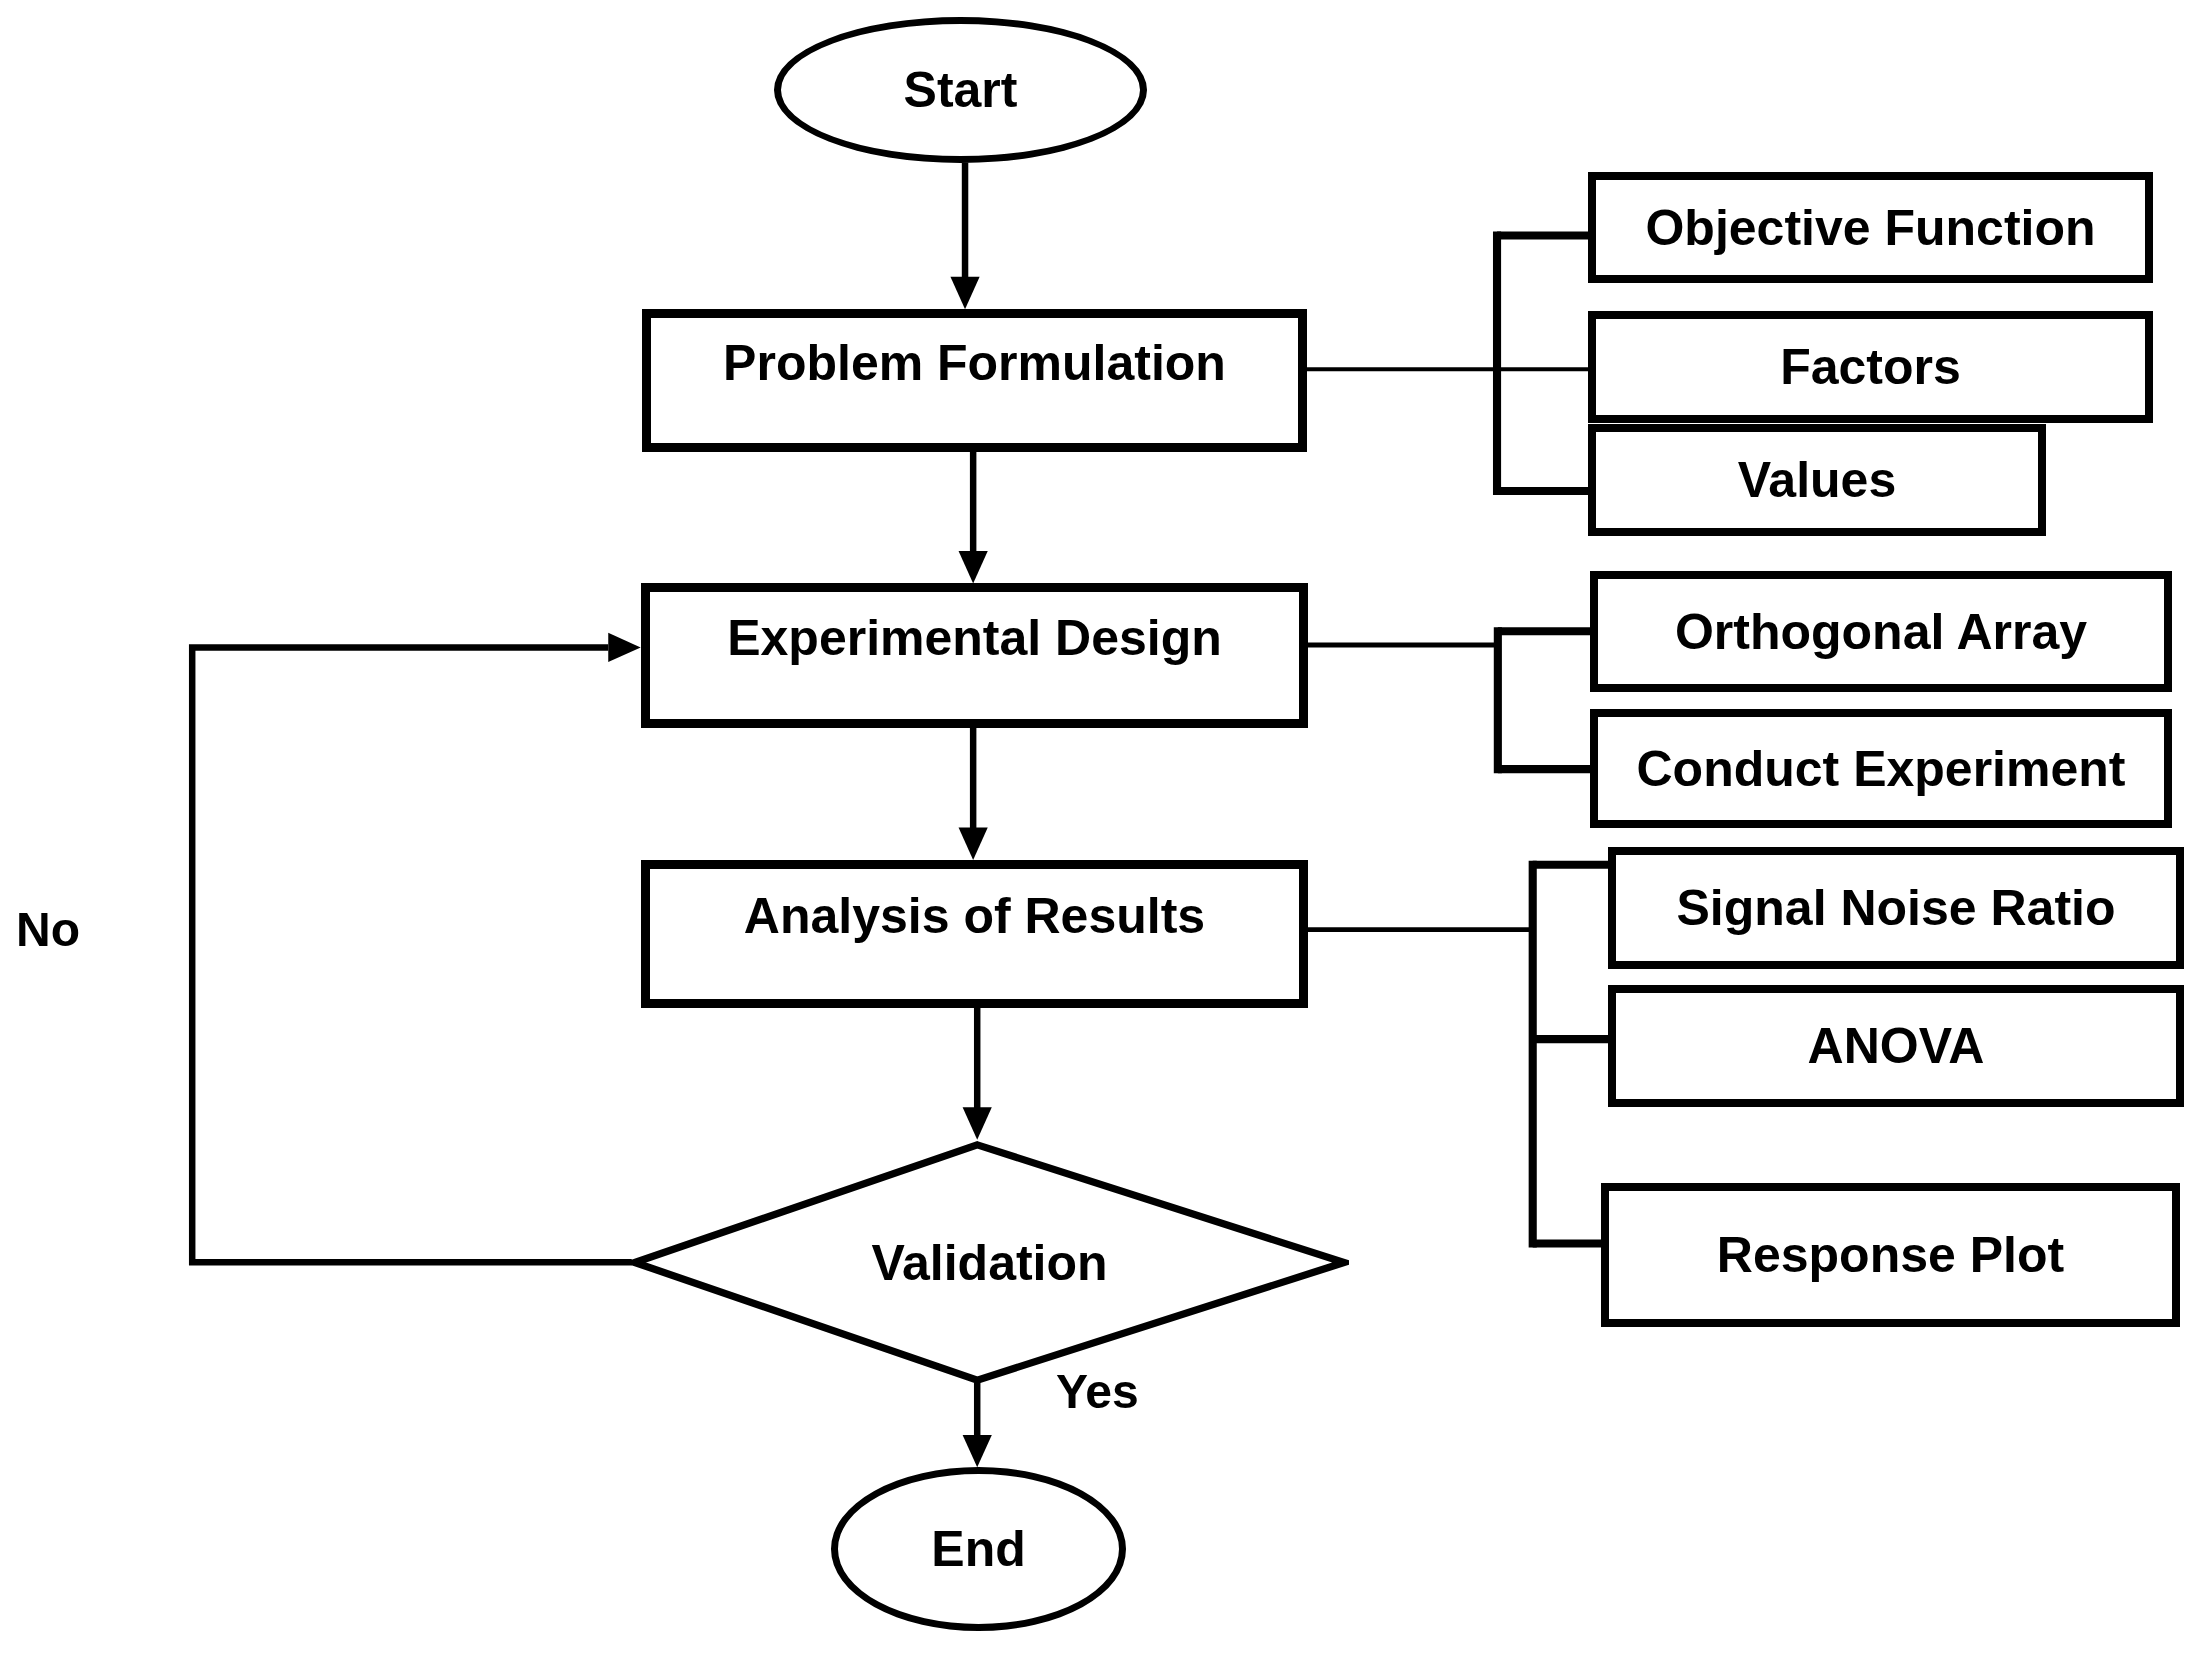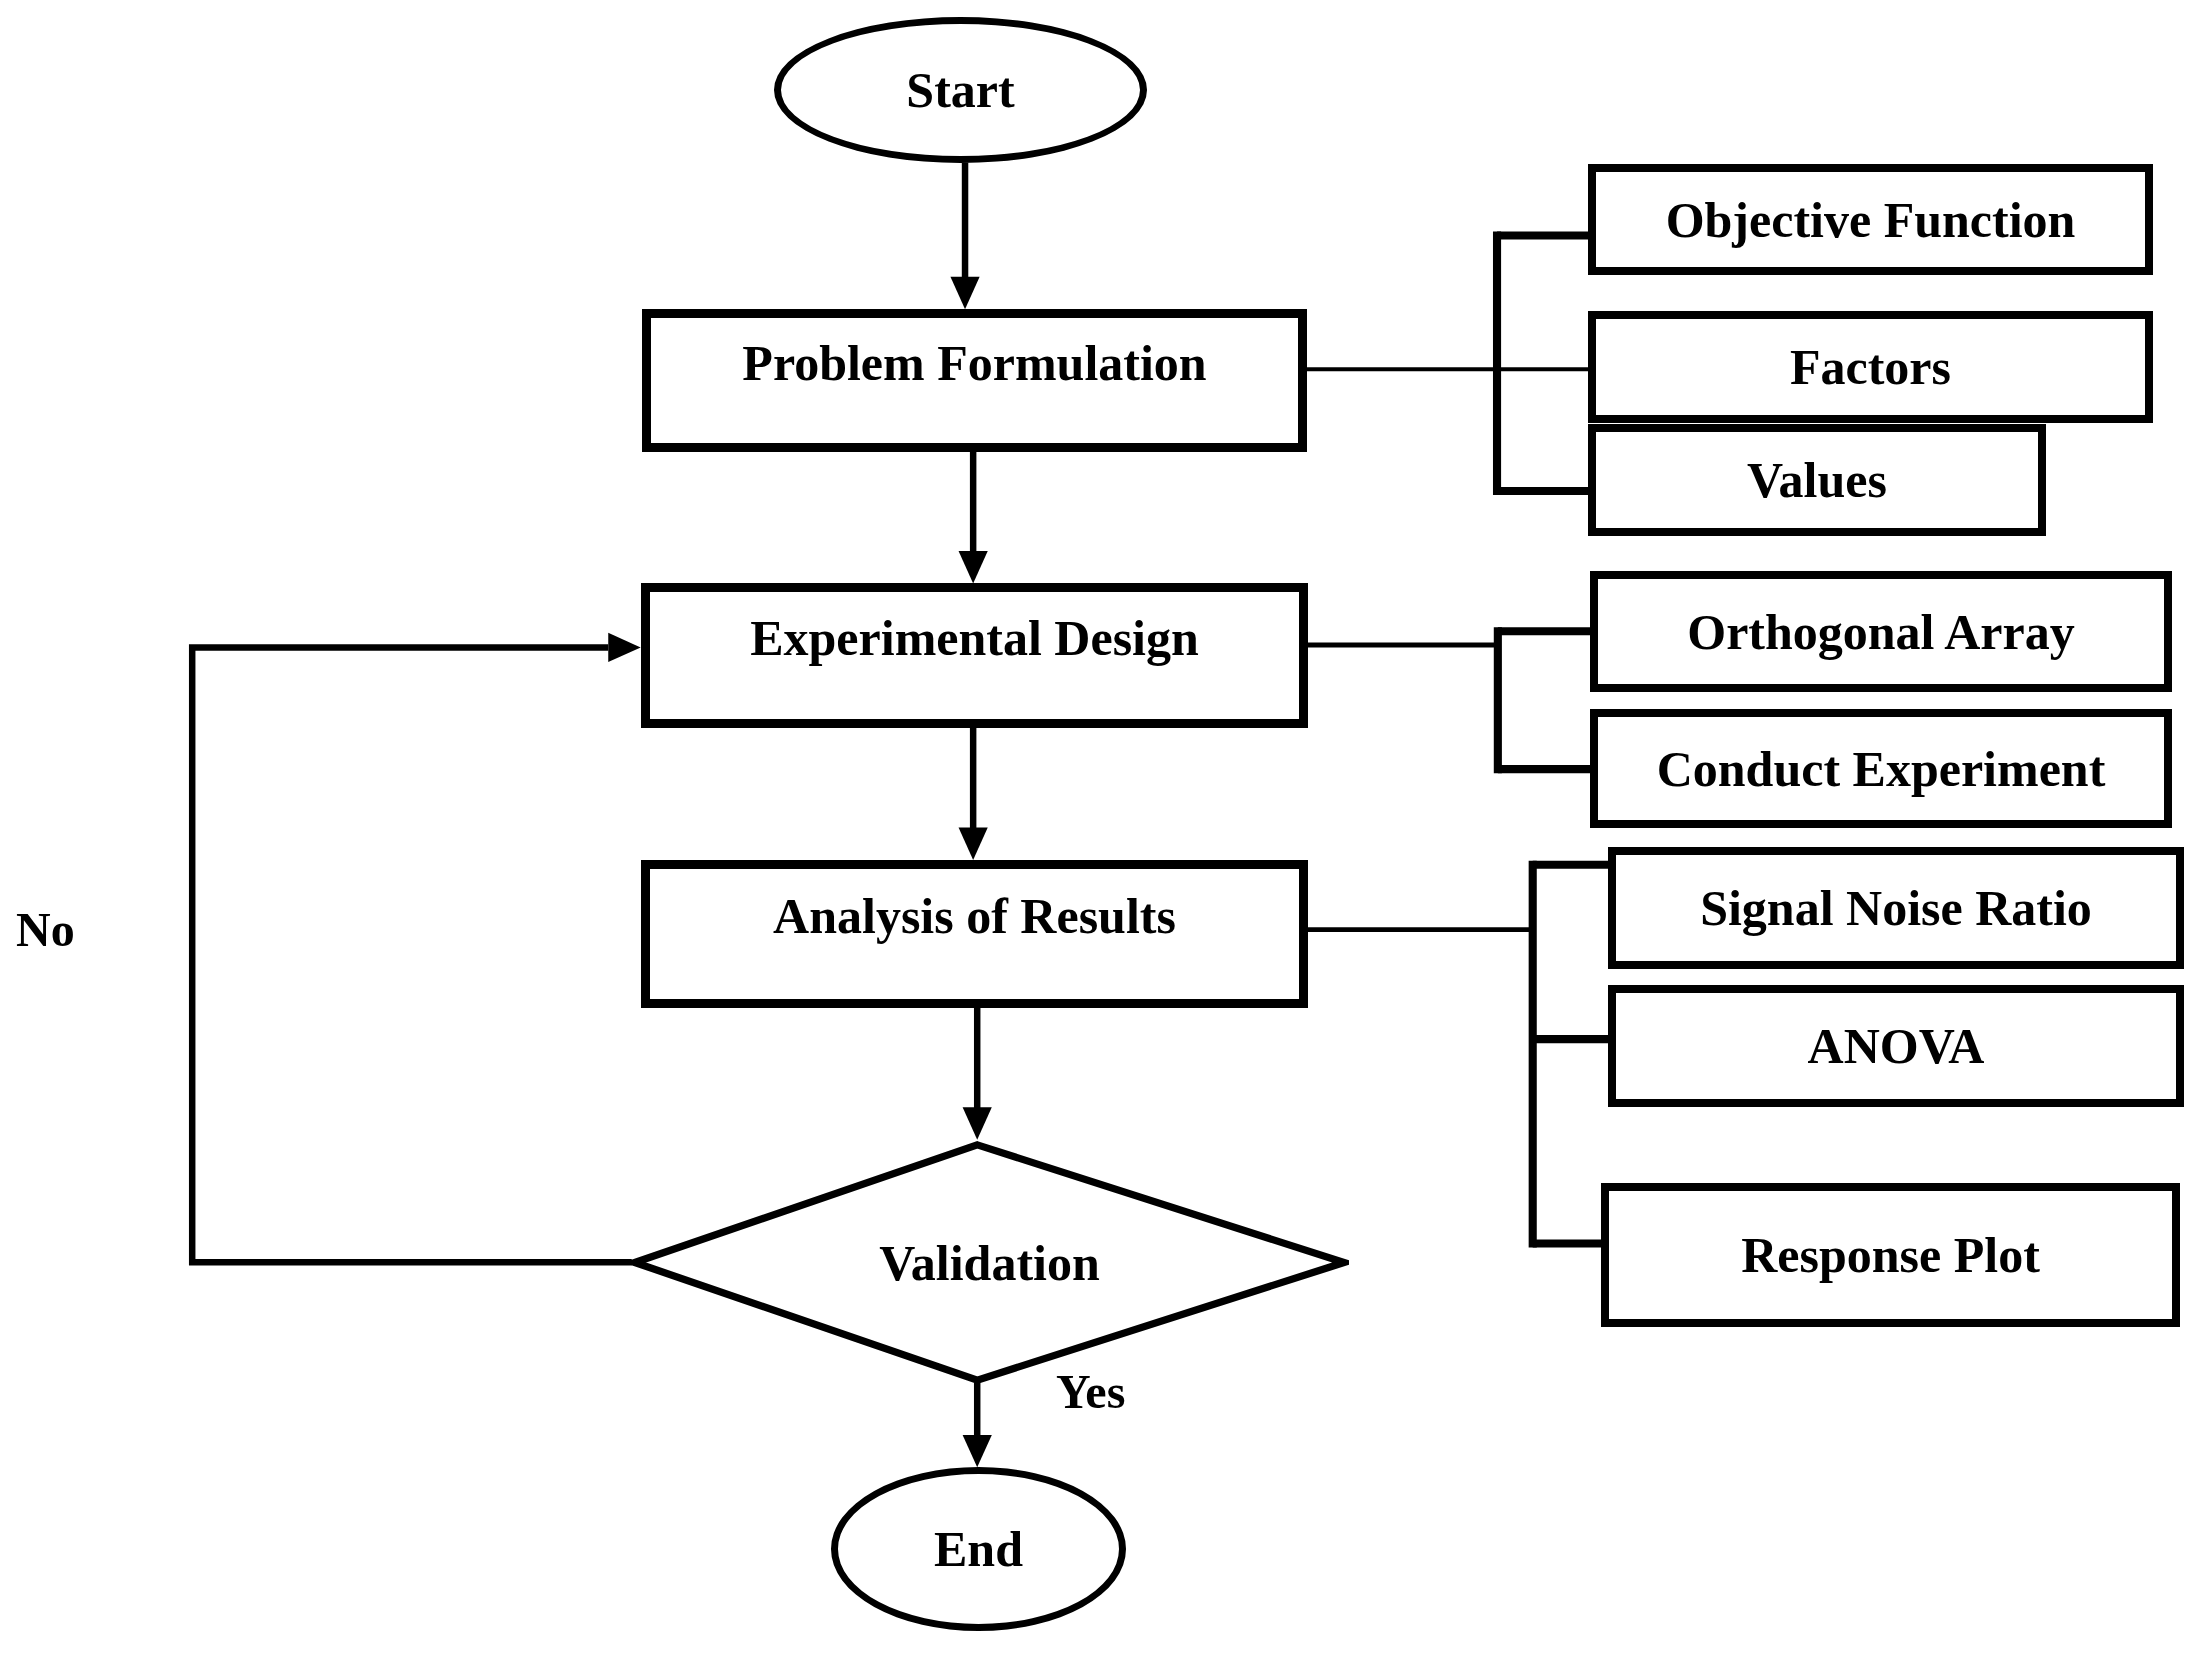--- a/index.html
+++ b/index.html
@@ -1,21 +1,21 @@
 <!DOCTYPE html>
 <html style="font-size:13px"><head>
 <meta charset="utf-8">
 <style>
   html, body { margin: 0; padding: 0; background: #ffffff; }
   #canvas {
     position: relative;
     width: 2205px;
     height: 1655px;
     background: #ffffff;
-    font-family: Liberation Serif, serif;
+    font-family: Liberation Sans, sans-serif;
     overflow: hidden;
   }
   svg.connectors {
     position: absolute;
     left: 0; top: 0;
     width: 2205px; height: 1655px;
   }
   svg.connectors line, svg.connectors polyline { stroke: #000000; fill: none; }
   .s5  { stroke-width: 5px; }
   .s6  { stroke-width: 6px; }
@@ -117,21 +117,21 @@
     <svg viewBox="0 0 886 302" preserveAspectRatio="none">
       <polygon points="428,6 880,151 428,296 6,151"></polygon>
     </svg>
     <span class="lbl">Validation</span>
   </div>
 
   <div class="node ellipse" style="left:831px; top:1467px; width:295px; height:164px;">
     <span class="lbl">End</span>
   </div>
 
-  <div class="node side" style="left:1588px; top:164px; width:565px; height:111px;text-align:center;">
+  <div class="node side" style="left:1588px; top:172px; width:565px; height:111px;text-align:center;">
     <span class="lbl">Objective Function</span>
   </div>
   <div class="node side" style="left:1588px; top:311px; width:565px; height:112px;">
     <span class="lbl">Factors</span>
   </div>
   <div class="node side" style="left:1588px; top:424px; width:458px; height:112px;">
     <span class="lbl">Values</span>
   </div>
 
   <div class="node side" style="left:1590px; top:571px; width:582px; height:121px;">

